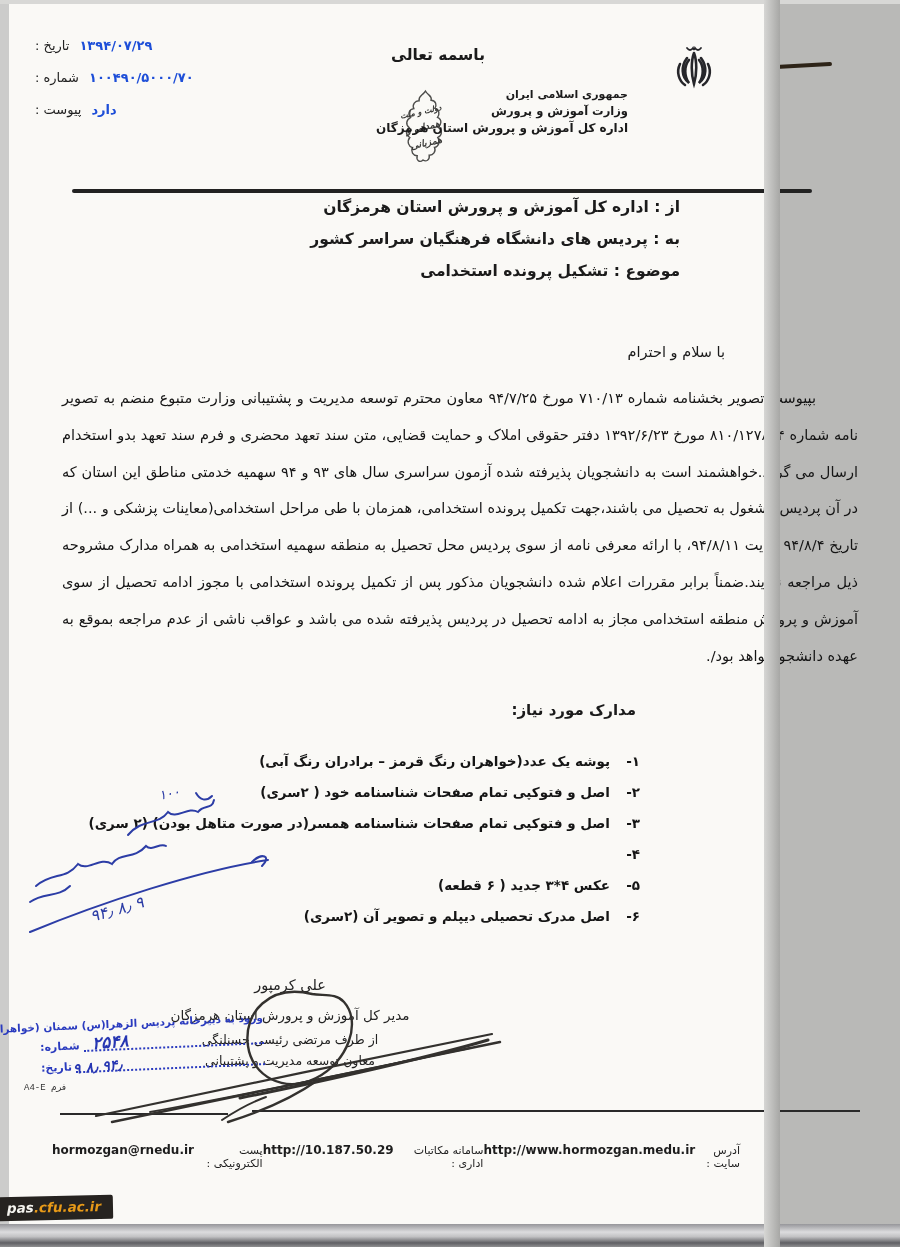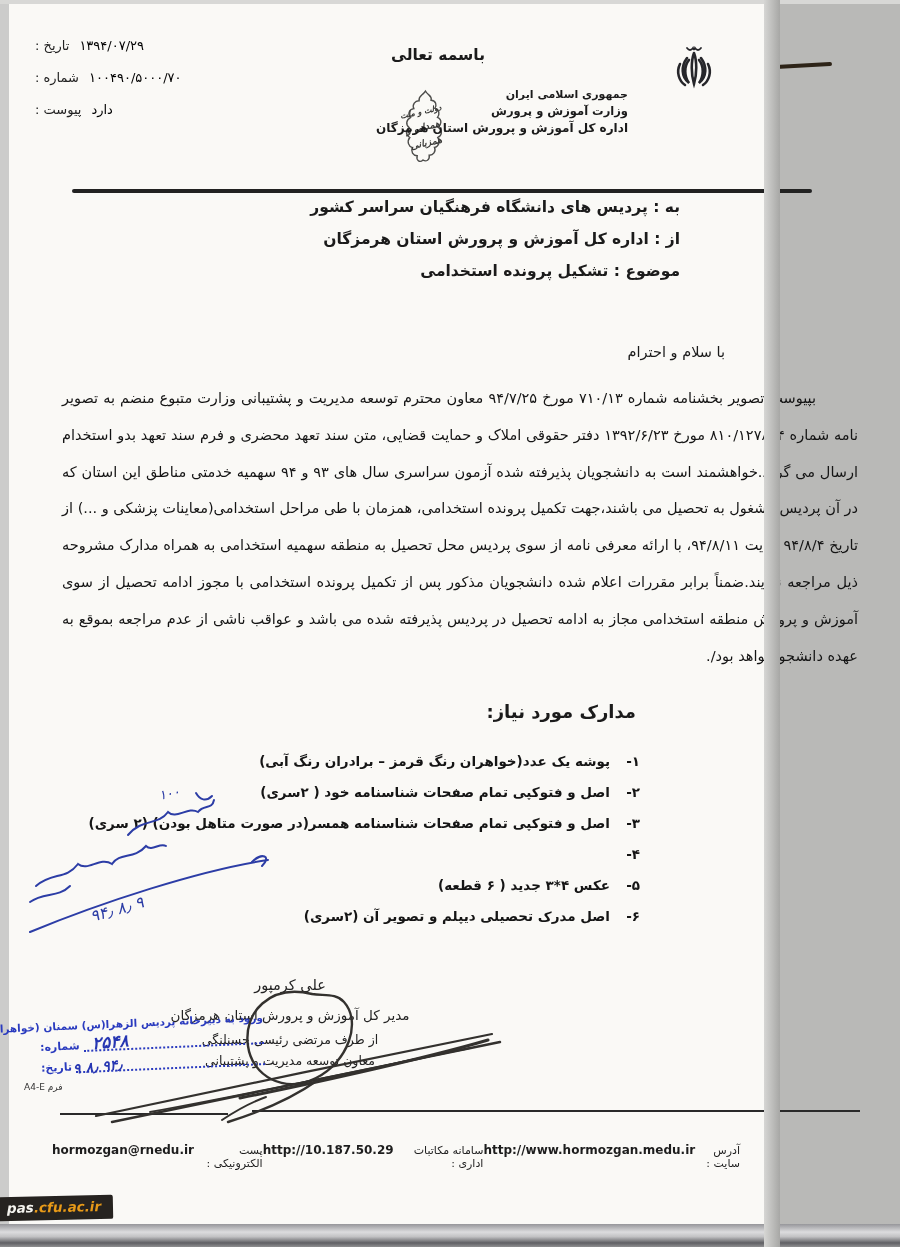--- a/index.html
+++ b/index.html
@@ -13,53 +13,53 @@
   
   .edge-left{left:0;top:0;width:9px;height:1247px;background:#cccccb;}
   .edge-right{right:0;top:0;width:16px;height:1247px;background:linear-gradient(90deg,#d6d6d4,#a7a7a5);}
   .edge-top{left:0;top:0;width:900px;height:4px;background:#d8d8d6;}
   .scan-bar{left:0;top:1224px;width:900px;height:23px;
             background:linear-gradient(180deg,#96969a 0%,#dcdcde 35%,#c2c2c4 55%,#606064 82%,#8f8f91 100%);}
   
   .meta{left:35px;top:38px;width:200px;font-size:13px;}
   .meta-row{display:flex;flex-direction:row-reverse;justify-content:flex-start;gap:10px;margin-bottom:17px;}
   .meta-label{color:#222;}
-  .meta-value{color:#000000;}
+  .meta-value{color:#1d4ed8;font-weight:bold;}
   .besmele{left:378px;top:46px;width:120px;text-align:center;font-size:15.5px;font-weight:bold;}
   .org{right:152px;top:86px;text-align:right;font-weight:bold;line-height:17px;}
   .org .l1{font-size:11px;}
   .org .l2{font-size:11.5px;}
   .org .l3{font-size:12px;}
   .divider{left:72px;top:189px;width:740px;height:4px;background:#222;border-radius:2px;}
   
   .addr{right:100px;top:198px;text-align:right;font-weight:bold;font-size:15.5px;}
   .addr div{margin-bottom:14px;}
   .salutation{right:55px;top:344px;font-size:14.5px;}
   .body-par{left:62px;top:380px;width:796px;font-size:14.5px;line-height:36.8px;
             text-align:justify;text-align-last:right;text-indent:42px;color:#141414;}
   
-  .docs-title{right:144px;top:701px;font-size:18px;font-weight:bold;}
+  .docs-title{right:144px;top:701px;font-size:15px;font-weight:bold;}
   .docs{right:140px;top:745px;width:630px;font-size:13.5px;font-weight:bold;color:#151515;}
   .doc-row{display:flex;gap:8px;height:31px;align-items:center;}
   .doc-num{min-width:22px;}
   
   .sig{left:165px;top:930px;width:250px;text-align:center;color:#222;margin-top:47px;}
   .sig .name{font-size:14.5px;margin-bottom:14px;}
   .sig .title{font-size:13.5px;margin-bottom:9px;}
   .sig .behalf{font-size:12.5px;margin-bottom:6px;}
   .sig .deputy{font-size:12.5px;}
   
   .stamp{left:40px;top:1016px;width:224px;color:#2a3bbf;transform:rotate(-2.5deg);}
   .stamp .head{font-size:10.5px;font-weight:bold;white-space:nowrap;}
   .stamp-row{display:flex;flex-direction:row-reverse;align-items:flex-end;gap:4px;margin-top:8px;font-size:11px;font-weight:bold;}
   .dotted{flex:1;border-bottom:2px dotted #2a3bbf;height:10px;}
   .hand{position:absolute;font-style:italic;font-weight:bold;color:#2636b2;}
   .hand.num{left:52px;top:14px;font-size:17px;transform:rotate(-2deg);letter-spacing:2px;}
   .hand.date{left:32px;top:40px;font-size:14px;transform:rotate(-3deg);letter-spacing:1px;}
-  .form-code{left:24px;top:1082px;font-size:9px;color:#333;}
+  .form-code{left:24px;top:1082px;font-size:9px;color:#333;font-family:Liberation Mono, monospace;}
   
   .foot-line-l{left:60px;top:1113px;width:168px;height:2px;background:#2a2a2a;}
   .foot-line-r{left:252px;top:1110px;width:608px;height:2px;background:#2a2a2a;}
   .foot-addr{right:42px;top:1120px;width:620px;font-size:10.8px;text-align:right;color:#1d1d1d;}
   .foot-links{left:52px;right:40px;top:1143px;display:flex;flex-direction:row-reverse;
               justify-content:space-between;align-items:baseline;font-size:11px;color:#1d1d1d;}
   .foot-links b{font-size:12px;}
   .link-item{display:flex;flex-direction:row-reverse;gap:6px;align-items:baseline;}
   
   .badge{left:-2px;top:1196px;background:#262320;color:#f5f4ef;padding:3px 12px 5px 9px;
@@ -114,22 +114,22 @@
   </svg>
   <div class="abs org rtl">
     <div class="l1">جمهوری اسلامی ایران</div>
     <div class="l2">وزارت آموزش و پرورش</div>
     <div class="l3">اداره کل آموزش و پرورش استان هرمزگان</div>
   </div>
 
   <div class="abs divider"></div>
 
   <div class="abs addr rtl">
+    <div><span>از :</span> <span>اداره کل آموزش و پرورش استان هرمزگان</span></div>
     <div><span>به :</span> <span>پردیس های دانشگاه فرهنگیان سراسر کشور</span></div>
-    <div><span>از :</span> <span>اداره کل آموزش و پرورش استان هرمزگان</span></div>
     <div><span>موضوع :</span> <span>تشکیل پرونده استخدامی</span></div>
   </div>
 
   <div class="abs salutation rtl">با سلام و احترام</div>
 
   <div class="abs body-par rtl">بپیوست تصویر بخشنامه شماره ۷۱۰/۱۳ مورخ ۹۴/۷/۲۵ معاون محترم توسعه مدیریت و پشتیبانی وزارت متبوع منضم به تصویر نامه شماره ۸۱۰/۱۲۷۸۳۴ مورخ ۱۳۹۲/۶/۲۳ دفتر حقوقی املاک و حمایت قضایی، متن سند تعهد محضری و فرم سند تعهد بدو استخدام ارسال می گردد.خواهشمند است به دانشجویان پذیرفته شده آزمون سراسری سال های ۹۳ و ۹۴ سهمیه خدمتی مناطق این استان که در آن پردیس مشغول به تحصیل می باشند،جهت تکمیل پرونده استخدامی، همزمان با طی مراحل استخدامی(معاینات پزشکی و ...) از تاریخ ۹۴/۸/۴ لغایت ۹۴/۸/۱۱، با ارائه معرفی نامه از سوی پردیس محل تحصیل به منطقه سهمیه استخدامی به همراه مدارک مشروحه ذیل مراجعه نمایند.ضمناً برابر مقررات اعلام شده دانشجویان مذکور پس از تکمیل پرونده استخدامی با مجوز ادامه تحصیل از سوی آموزش و پرورش منطقه استخدامی مجاز به ادامه تحصیل در پردیس پذیرفته شده می باشد و عواقب ناشی از عدم مراجعه بموقع به عهده دانشجو خواهد بود/.</div>
 
   <div class="abs docs-title rtl">مدارک مورد نیاز:</div>
   <div class="abs docs rtl">
     <div class="doc-row">

